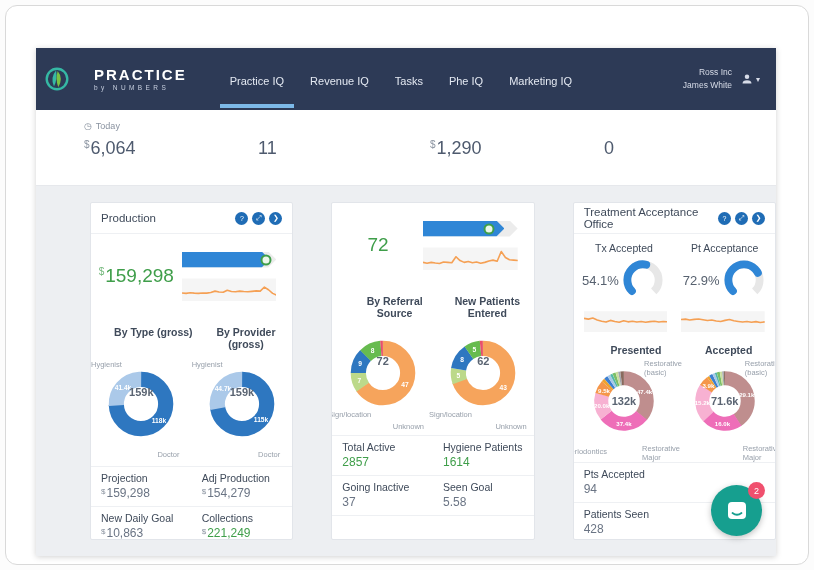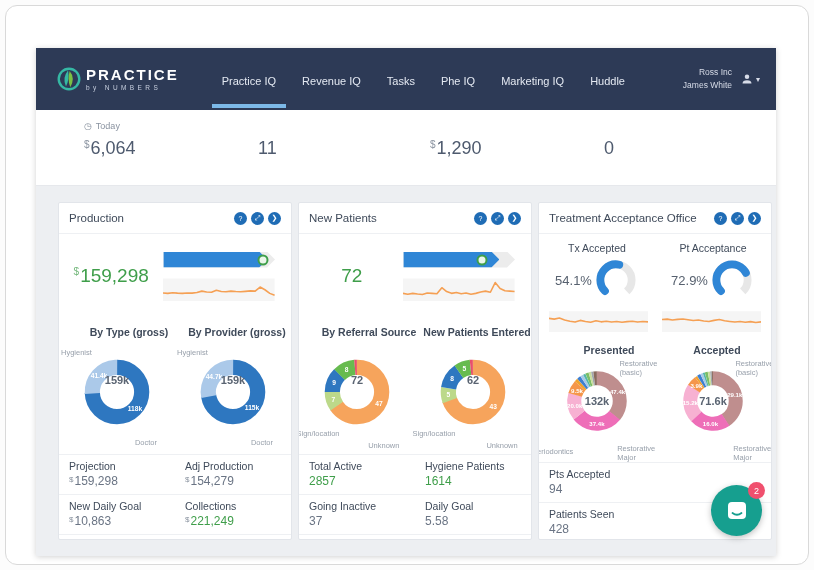--- a/index.html
+++ b/index.html
@@ -2,21 +2,21 @@
 <html><head>
 <meta charset="utf-8">
 <style>
   html,body{margin:0;padding:0;}
   body{width:814px;height:570px;background:#fcfcfc;font-family:"Liberation Sans",sans-serif;position:relative;overflow:hidden;}
   .frame{position:absolute;inset:5px;background:#ffffff;border:1px solid #d9d9d9;border-radius:12px;}
   .dashboard{position:absolute;left:36px;top:48px;width:740px;height:508px;background:#edeff2;overflow:hidden;box-shadow:0 1px 6px rgba(0,0,0,.18);}
 
   
   .navbar{height:62px;background:#2d3a56;display:flex;align-items:center;}
-  .brand{display:flex;align-items:center;gap:4px;padding-left:20px;cursor:pointer;}
+  .brand{display:flex;align-items:center;gap:24px;padding-left:8px;cursor:pointer;}
   .brand-text{display:flex;flex-direction:column;line-height:1.1;}
   .brand-l1{font-size:15px;font-weight:bold;letter-spacing:2px;color:#ffffff;}
   .brand-l2{font-size:6.5px;letter-spacing:3.4px;color:#c7cfdf;margin-top:1px;}
   .nav-tabs{display:flex;margin-left:30px;height:58px;}
   .nav-tab{position:relative;padding:0 13px;font-size:11px;color:#e4e9f2;line-height:62px;cursor:pointer;white-space:nowrap;}
   .tab-underline{position:absolute;left:3px;right:3px;bottom:0;height:4px;background:#7cb9e8;}
   .nav-user{margin-left:auto;display:flex;align-items:center;gap:9px;padding-right:16px;cursor:pointer;}
   .user-names{font-size:8.5px;color:#d7dce8;text-align:right;line-height:1.5;}
   .user-ic{display:flex;align-items:center;gap:3px;color:#d7dce8;}
   .caret{font-size:8px;color:#d7dce8;}
@@ -24,21 +24,21 @@
   
   .stats-bar{background:#ffffff;height:76px;box-sizing:border-box;padding:11px 0 0 48px;border-bottom:1px solid #e6e8ec;}
   .period{font-size:9px;color:#8a93a0;display:flex;align-items:center;gap:4px;}
   .period .clock{font-size:9px;}
   .stats-row{display:flex;margin-top:7px;}
   .stat-big{width:174px;font-size:18px;color:#4e5a6e;font-weight:500;}
   .pfx{font-size:10px;vertical-align:6px;color:#8a93a0;margin-right:1px;font-weight:400;}
 
   
   .cards{display:flex;gap:6px;padding:16px 0 0 22px;}
-  .card{width:234px;height:338px;background:#ffffff;border:1px solid #e2e5ea;border-radius:2px;box-sizing:border-box;overflow:hidden;}
+  .card{width:234px;height:338px;background:#ffffff;border:1px solid #e2e5ea;border-radius:2px;box-sizing:border-box;overflow:hidden;margin-left:32px;}
   .card-header{height:30px;display:flex;align-items:center;justify-content:space-between;padding:0 10px;border-bottom:1px solid #eef0f3;}
   .card-title{font-size:11.5px;color:#3f4a5a;}
   .card-icons{display:flex;align-items:center;}
   .cicon{width:13px;height:13px;border-radius:50%;background:#1f6cb5;color:#fff;font-size:7px;display:inline-flex;align-items:center;justify-content:center;margin-left:4px;cursor:pointer;}
 
   .kpi-row{display:flex;align-items:center;height:84px;}
   .kpi-val{width:45%;text-align:center;font-size:19px;color:#3f9e4a;font-weight:500;}
   .kpi-val .pfx{color:#74b87c;vertical-align:7px;}
   .kpi-right{width:55%;padding-right:16px;box-sizing:border-box;}
   .progress-track{height:16px;background:#ececec;position:relative;clip-path:polygon(0 0,calc(100% - 8px) 0,100% 50%,calc(100% - 8px) 100%,0 100%);}
@@ -103,21 +103,20 @@
     </div>
     <div class="nav-tabs">
       <div class="nav-tab">
         <span>Practice IQ</span>
         <div class="tab-underline"></div>
       </div>
       <div class="nav-tab">Revenue IQ</div>
       <div class="nav-tab">Tasks</div>
       <div class="nav-tab">Phe IQ</div>
       <div class="nav-tab">Marketing IQ</div>
-      <div class="nav-tab">Huddle</div>
     </div>
     <div class="nav-user">
       <div class="user-names">
         <div>Ross Inc</div>
         <div>James White</div>
       </div>
       <div class="user-ic">
         <svg width="12" height="12" viewBox="0 0 16 16">
           <circle cx="8" cy="5" r="3" fill="#d7dce8"></circle>
           <path d="M2 14 Q2 9.5 8 9.5 Q14 9.5 14 14 Z" fill="#d7dce8"></path>
@@ -212,28 +211,20 @@
           </div>
           <div class="stat-cell">
             <div class="stat-label">Collections</div>
             <div class="stat-value green"><span class="pfx">$</span><span>221,249</span></div>
           </div>
         </div>
       </div>
     </div>
 
     <div class="card">
-      <div class="card-header">
-        <span class="card-title">New Patients</span>
-        <span class="card-icons">
-          <span class="cicon">?</span>
-          <span class="cicon">⤢</span>
-          <span class="cicon">❯</span>
-        </span>
-      </div>
       <div class="kpi-row">
         <div class="kpi-val"><span class="pfx"></span><span>72</span></div>
         <div class="kpi-right">
           <div class="progress-track">
               <div class="progress-fill" style="width: 86%;"></div>
               <span class="progress-marker" style="left: 70%;"></span>
             </div>
           <div class="spark">
               <svg viewBox="0 0 100 30" preserveAspectRatio="none">
                 <rect x="0" y="4" width="100" height="26" fill="#f5f5f5"></rect>
@@ -290,21 +281,21 @@
             <div class="stat-label">Hygiene Patients</div>
             <div class="stat-value green"><span>1614</span></div>
           </div>
         </div>
         <div class="stat-row">
           <div class="stat-cell">
             <div class="stat-label">Going Inactive</div>
             <div class="stat-value"><span>37</span></div>
           </div>
           <div class="stat-cell">
-            <div class="stat-label">Daily Goal</div>
+            <div class="stat-label">Seen Goal</div>
             <div class="stat-value"><span>5.58</span></div>
           </div>
         </div>
       </div>
     </div>
 
     <div class="card">
       <div class="card-header">
         <span class="card-title">Treatment Acceptance Office</span>
         <span class="card-icons">

